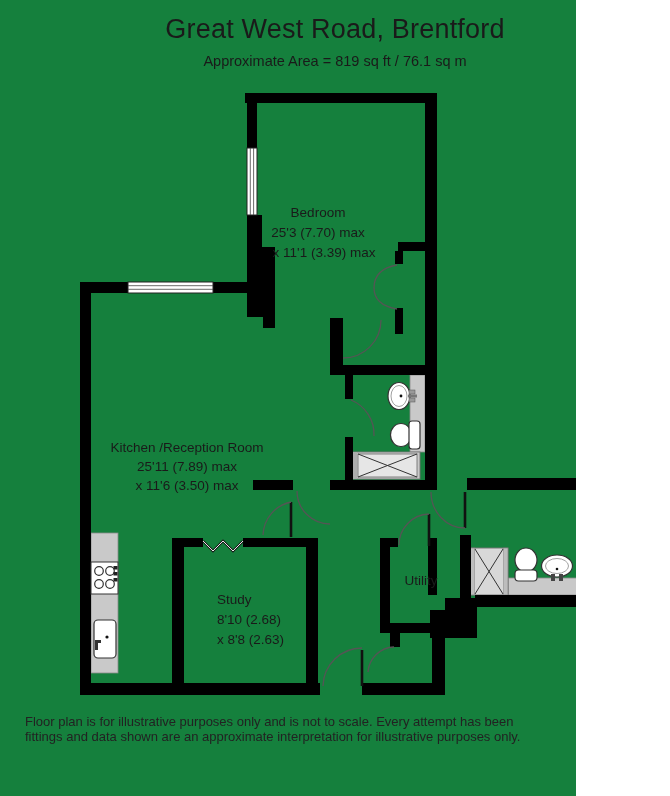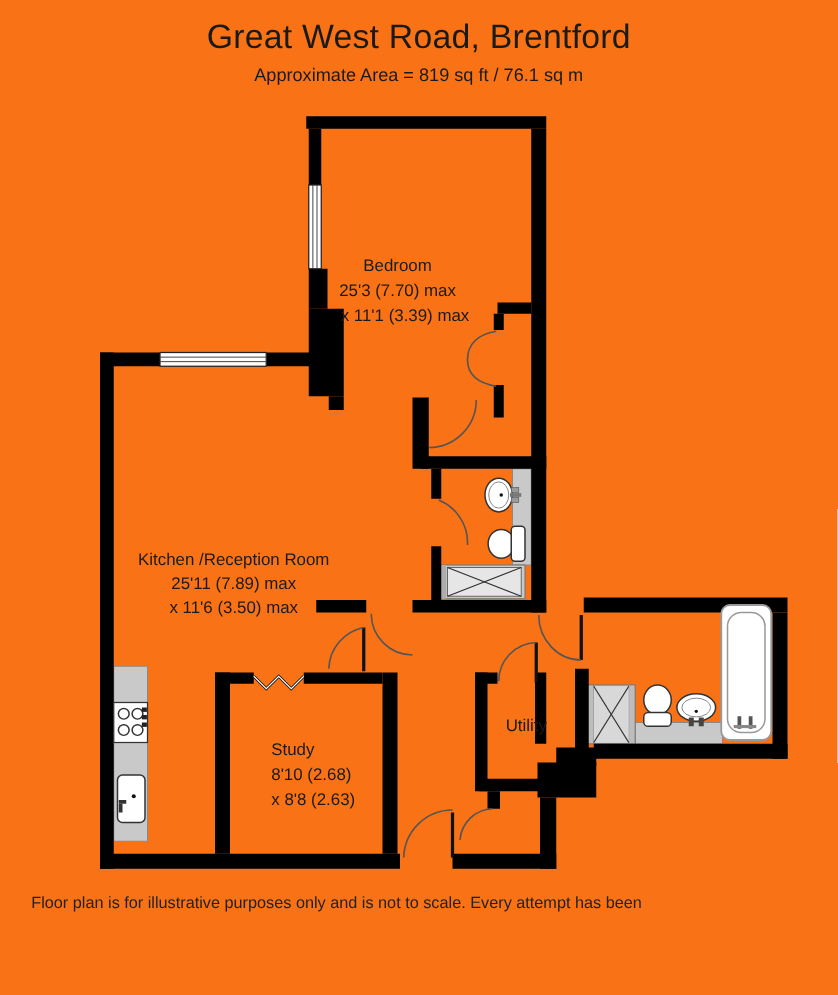--- a/index.html
+++ b/index.html
@@ -1,19 +1,19 @@
 <!DOCTYPE html>
 <html><head>
 <meta charset="utf-8">
 <style>
   html,body{margin:0;padding:0;background:#ffffff;}
   .page{
     position:relative;
-    width:670px;height:796px;
-    background:#f97316;
+    width:576px;height:796px;
+    background:#15803d;
     font-family:"Liberation Sans", sans-serif;
     overflow:hidden;
   }
   .hdr{position:absolute;left:0;width:670px;text-align:center;color:#1a1a1a;}
   .title{top:14px;font-size:27px;letter-spacing:.2px;}
   .subtitle{top:53px;font-size:14.5px;}
   .plan-svg{position:absolute;left:0;top:0;}
   .footer{
     position:absolute;left:25px;top:714px;width:620px;
     text-align:left;font-size:13px;line-height:15.4px;color:#222;
@@ -213,15 +213,16 @@
       <text class="room-label" x="217" y="624">8'10 (2.68)</text>
       <text class="room-label" x="217" y="644">x 8'8 (2.63)</text>
     </g>
     <g>
       <text class="room-label" x="421" y="585" text-anchor="middle">Utility</text>
     </g>
   </svg>
 
   <div class="footer">
     <div>Floor plan is for illustrative purposes only and is not to scale. Every attempt has been</div>
+    <div>fittings and data shown are an approximate interpretation for illustrative purposes only.</div>
   </div>
 
 </div>
 
 </body></html>

